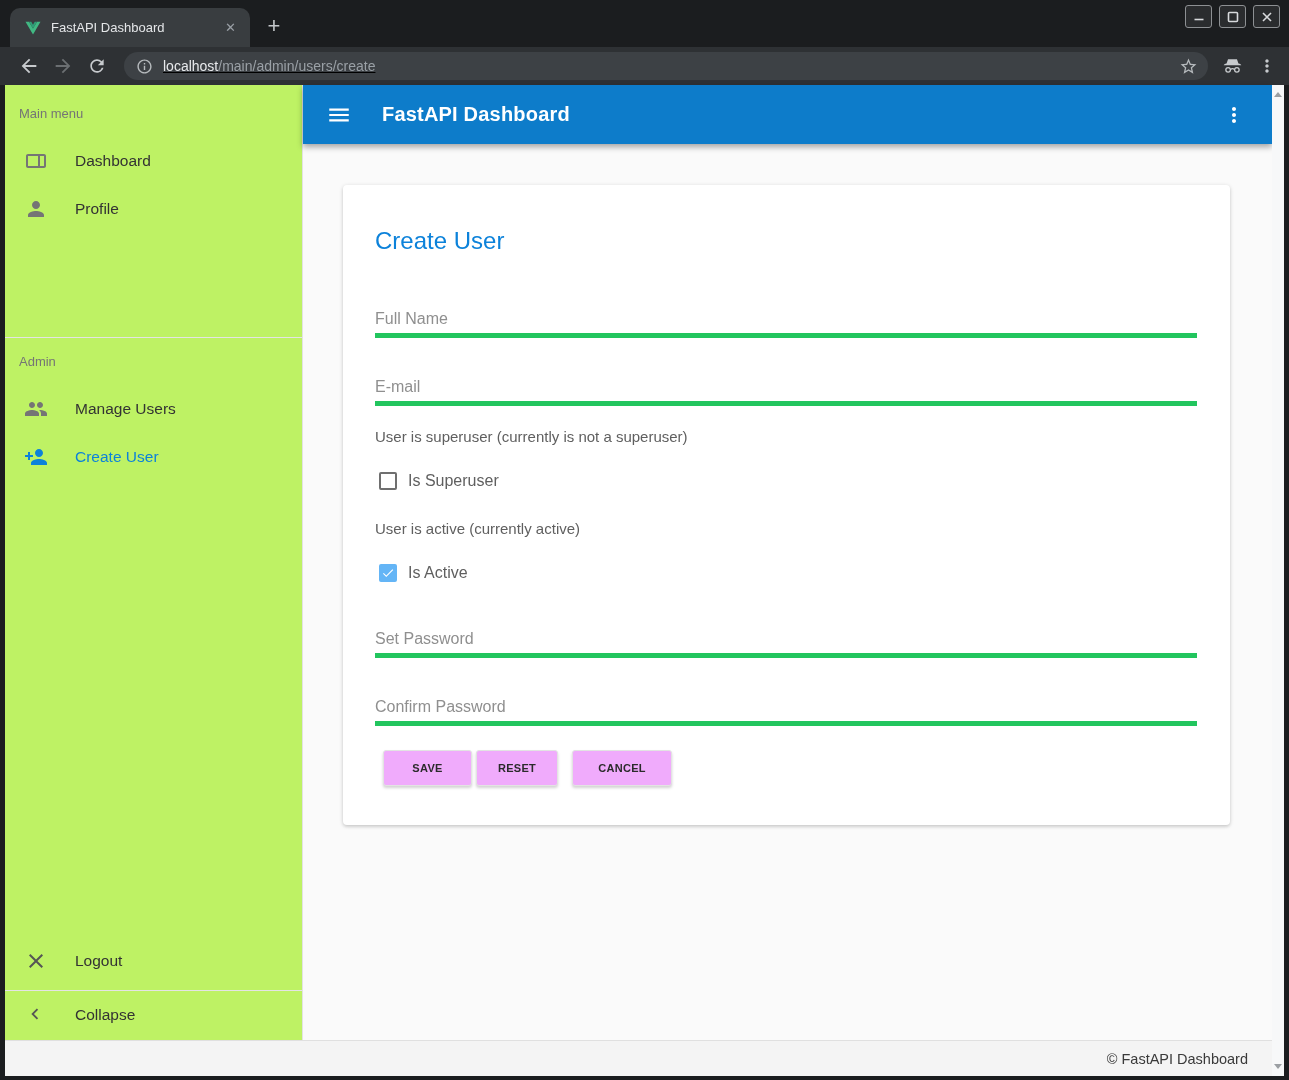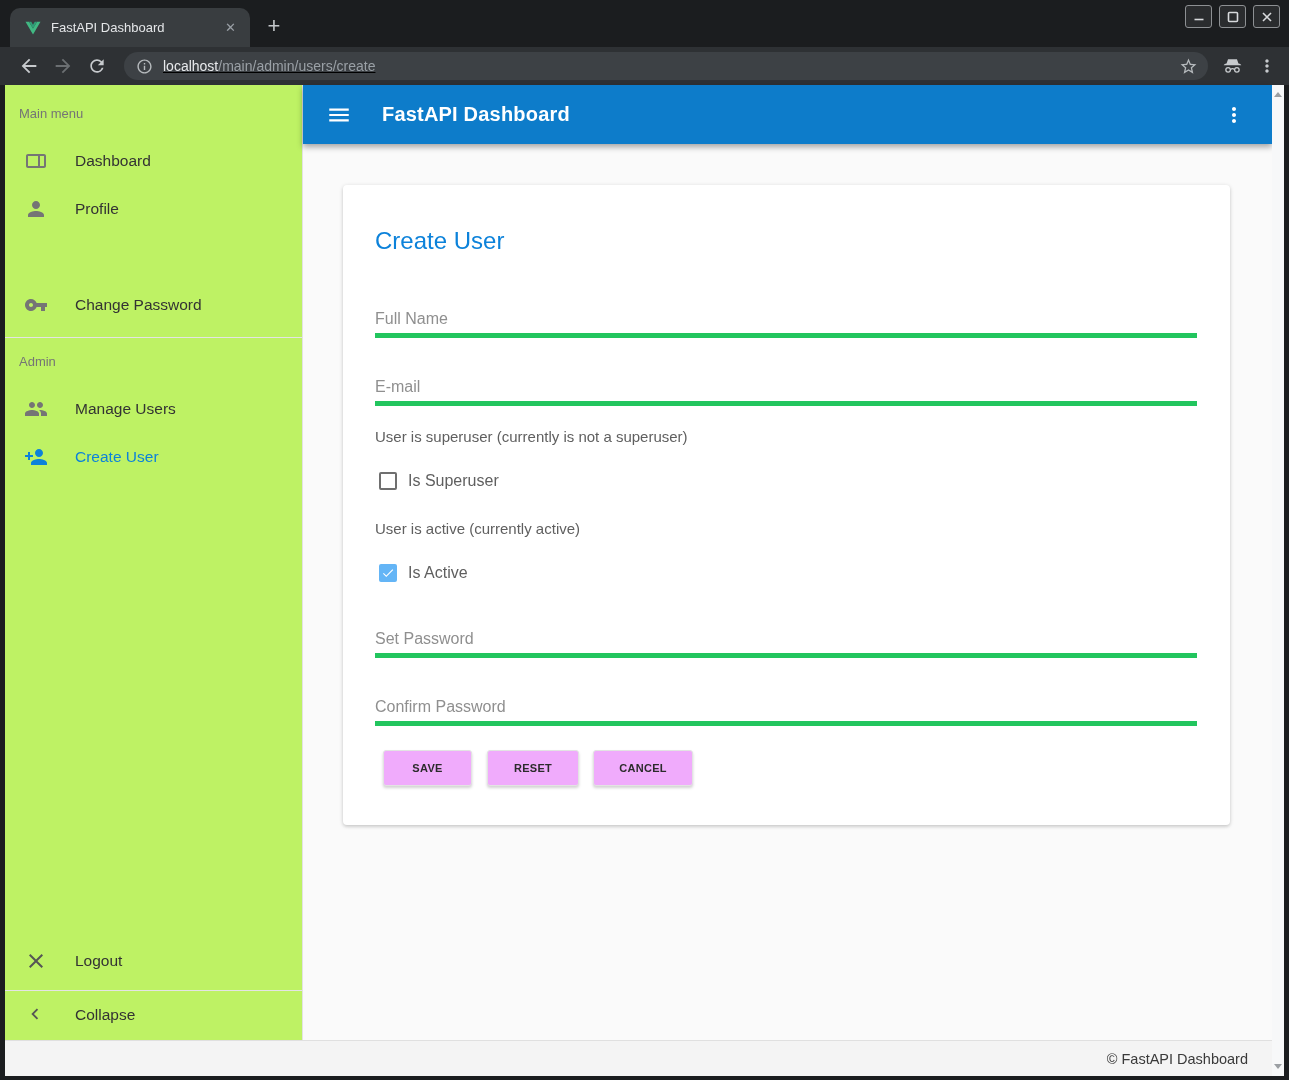--- a/index.html
+++ b/index.html
@@ -80,21 +80,21 @@
   .checkbox.checked { border-color:#64b5f6; background:#64b5f6; }
   .checkbox.checked svg { display:block; }
   .cb-label { margin-left:11px; font-size:16px; color:#5f5f5f; }
   .btn-row { position:absolute; top:565px; left:40px; display:flex; }
   .btn {
     height:36px; background:#f0abfc; border:1px solid #e3e3e3; border-radius:3px;
     box-shadow:0 2px 3px rgba(0,0,0,0.18); font-size:11px; font-weight:bold; color:#2b2b2b;
     letter-spacing:.3px; display:flex; align-items:center; justify-content:center; cursor:pointer;
     font-family:"Liberation Sans", sans-serif;
   }
-  .btn-save { width:89px; } .btn-reset { width:92px; margin-left:15px; } .btn-cancel { width:100px; margin-left:14px; }
+  .btn-save { width:89px; } .btn-reset { width:82px; margin-left:4px; } .btn-cancel { width:100px; margin-left:14px; }
   
   .footerbar {
     position:absolute; left:5px; top:1040px; width:1267px; height:36px; background:#f4f4f4;
     border-top:1px solid #e0e0e0; display:flex; align-items:center; justify-content:flex-end;
     padding-right:24px; font-size:14.5px; color:#3a3a3a; z-index:4;
   }
   .scrollbar { position:absolute; right:5px; top:85px; width:12px; height:991px; background:#f7f8f9; z-index:5; }
   .sb-up { position:absolute; top:7px; left:2px; width:0; height:0;
     border-left:4px solid transparent; border-right:4px solid transparent; border-bottom:5px solid #9b9fa3; }
   .sb-down { position:absolute; bottom:7px; left:2px; width:0; height:0;
@@ -213,28 +213,20 @@
     <div class="side-item" style="top:100px">
       <span class="ic">
         <svg width="24" height="24" viewBox="0 0 24 24" fill="currentColor">
             <path d="M12 12c2.21 0 4-1.79 4-4s-1.79-4-4-4-4 1.79-4 4 1.79 4 4 4zm0 2c-2.67 0-8 1.34-8 4v2h16v-2c0-2.66-5.33-4-8-4z"></path>
           </svg>
       </span>
       <span class="lbl">Profile</span>
     </div>
 
 
-    <div class="side-item" style="top:196px">
-      <span class="ic">
-        <svg width="24" height="24" viewBox="0 0 24 24" fill="currentColor">
-            <path d="M12.65 10C11.83 7.67 9.61 6 7 6c-3.31 0-6 2.69-6 6s2.69 6 6 6c2.61 0 4.83-1.67 5.65-4H17v4h4v-4h2v-4H12.65zM7 14c-1.1 0-2-.9-2-2s.9-2 2-2 2 .9 2 2-.9 2-2 2z"></path>
-          </svg>
-      </span>
-      <span class="lbl">Change Password</span>
-    </div>
 
     <div class="side-divider" style="top:252px"></div>
     <div class="section-label" style="top:269px">Admin</div>
 
     <div class="side-item" style="top:300px">
       <span class="ic">
         <svg width="24" height="24" viewBox="0 0 24 24" fill="currentColor">
             <path d="M16 11c1.66 0 2.99-1.34 2.99-3S17.66 5 16 5c-1.66 0-3 1.34-3 3s1.34 3 3 3zm-8 0c1.66 0 2.99-1.34 2.99-3S9.66 5 8 5C6.34 5 5 6.34 5 8s1.34 3 3 3zm0 2c-2.33 0-7 1.17-7 3.5V19h14v-2.5c0-2.33-4.67-3.5-7-3.5zm8 0c-.29 0-.62.02-.97.05 1.16.84 1.97 1.97 1.97 3.45V19h6v-2.5c0-2.33-4.67-3.5-7-3.5z"></path>
           </svg>
       </span>

